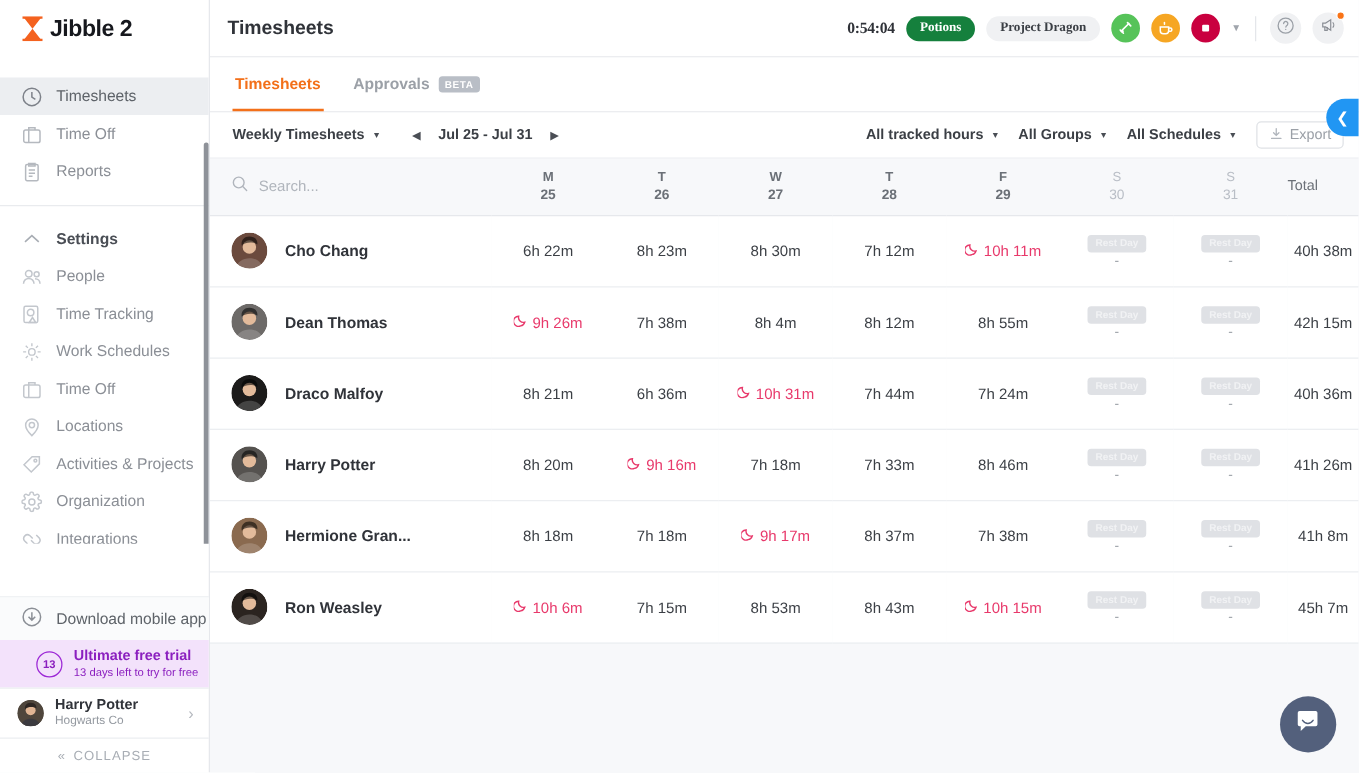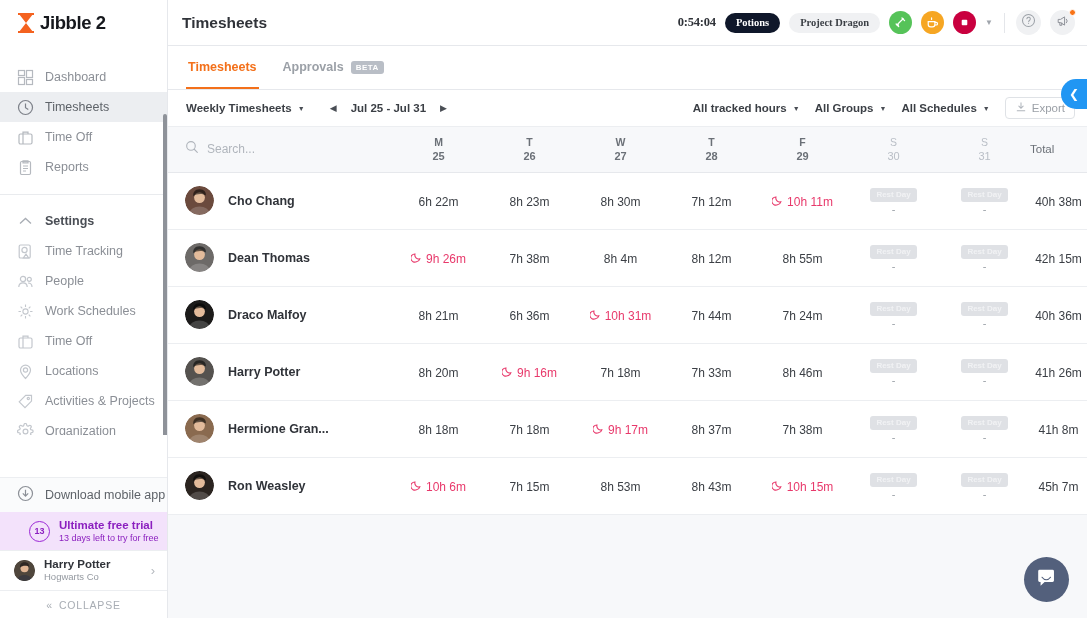--- a/index.html
+++ b/index.html
@@ -96,21 +96,21 @@
     flex: none;
   }
   .page-title { font-size: 15.5px; font-weight: bold; color: #303339; }
   .top-right { margin-left: auto; display: flex; align-items: center; gap: 9px; font-family: Liberation Serif, serif; }
   .timer { font-size: 12.5px; font-weight: bold; color: #2f3238; letter-spacing: -0.2px; }
   .pill {
     height: 20px; padding: 0 11px; border-radius: 10px;
     display: flex; align-items: center; font-size: 10.5px; font-weight: bold;
     cursor: pointer;
   }
-  .pill-activity { background: #0f172a; color: #fff; }
+  .pill-activity { background: #15803d; color: #fff; }
   .pill-project { background: #f0f1f3; color: #3b3f45; }
   .cbtn {
     width: 23px; height: 23px; border-radius: 50%;
     display: flex; align-items: center; justify-content: center;
     cursor: pointer; flex: none;
   }
   .cbtn.green { background: #56c359; }
   .cbtn.orange { background: #f6a623; }
   .cbtn.crimson { background: #c9003f; }
   .caret-sm { color: #a0a5ac; font-size: 8px; cursor: pointer; }
@@ -231,31 +231,20 @@
           <path d="M2 1 H16 L9 10 L16 19 H2 L9 10 Z" fill="#f4621f"></path>
           <rect x="1" y="0" width="16" height="2" fill="#f4621f"></rect>
           <rect x="1" y="18" width="16" height="2" fill="#f4621f"></rect>
         </svg>
       </span>
       <span class="brand-name">Jibble 2</span>
     </div>
 
     <div class="nav-scroll">
 
-      <div class="nav-item">
-        <span class="ic">
-          <svg viewBox="0 0 17 17" width="17" height="17" fill="none" stroke="#b5b9bf" stroke-width="1.2">
-            <rect x="1.5" y="1.5" width="6" height="5"></rect>
-              <rect x="9.5" y="1.5" width="6" height="7"></rect>
-            <rect x="1.5" y="8.5" width="6" height="7"></rect>
-              <rect x="9.5" y="10.5" width="6" height="5"></rect>
-          </svg>
-        </span>
-        <span>Dashboard</span>
-      </div>
 
       <div class="nav-item active">
         <span class="ic">
           <svg viewBox="0 0 17 17" width="17" height="17" fill="none" stroke="#7d8189" stroke-width="1.2">
             <circle cx="8.5" cy="8.5" r="7"></circle>
               <path d="M8.5 4.5v4.2l2.8 1.8"></path>
           </svg>
         </span>
         <span>Timesheets</span>
       </div>
@@ -284,43 +273,43 @@
 
       <div class="nav-sep"></div>
 
       <div class="nav-item group-head">
         <span class="ic">
           <svg viewBox="0 0 17 17" width="17" height="17" fill="none" stroke="#a8adb4" stroke-width="1.3">
             <path d="M3 10.5L8.5 5.5L14 10.5"></path>
           </svg>
         </span>
         <span>Settings</span>
-      </div>
-
-      <div class="nav-item">
-        <span class="ic">
-          <svg viewBox="0 0 17 17" width="17" height="17" fill="none" stroke="#c3c7cd" stroke-width="1.2">
-            <rect x="2.2" y="2" width="11" height="13" rx="1.3"></rect>
-              <circle cx="7.5" cy="7" r="2.6"></circle>
-            <path d="M9 11l2.6 4h-5.2z"></path>
-          </svg>
-        </span>
-        <span>Time Tracking</span>
       </div>
 
       <div class="nav-item">
         <span class="ic">
           <svg viewBox="0 0 17 17" width="17" height="17" fill="none" stroke="#c3c7cd" stroke-width="1.2">
             <circle cx="6" cy="6" r="2.6"></circle>
               <path d="M1.8 14c0-2.6 1.9-4.2 4.2-4.2s4.2 1.6 4.2 4.2"></path>
             <circle cx="12.3" cy="6.3" r="2"></circle>
               <path d="M11 10c2.2 0 4 1.5 4 4"></path>
           </svg>
         </span>
         <span>People</span>
+      </div>
+
+      <div class="nav-item">
+        <span class="ic">
+          <svg viewBox="0 0 17 17" width="17" height="17" fill="none" stroke="#c3c7cd" stroke-width="1.2">
+            <rect x="2.2" y="2" width="11" height="13" rx="1.3"></rect>
+              <circle cx="7.5" cy="7" r="2.6"></circle>
+            <path d="M9 11l2.6 4h-5.2z"></path>
+          </svg>
+        </span>
+        <span>Time Tracking</span>
       </div>
 
       <div class="nav-item">
         <span class="ic">
           <svg viewBox="0 0 17 17" width="17" height="17" fill="none" stroke="#c3c7cd" stroke-width="1.1">
             <circle cx="8.5" cy="8.5" r="2.6"></circle>
             <path d="M8.5 1.5v2.4M8.5 13.1v2.4M1.5 8.5h2.4M13.1 8.5h2.4M3.6 3.6l1.7 1.7M11.7 11.7l1.7 1.7M13.4 3.6l-1.7 1.7M5.3 11.7l-1.7 1.7"></path>
           </svg>
         </span>
         <span>Work Schedules</span>

